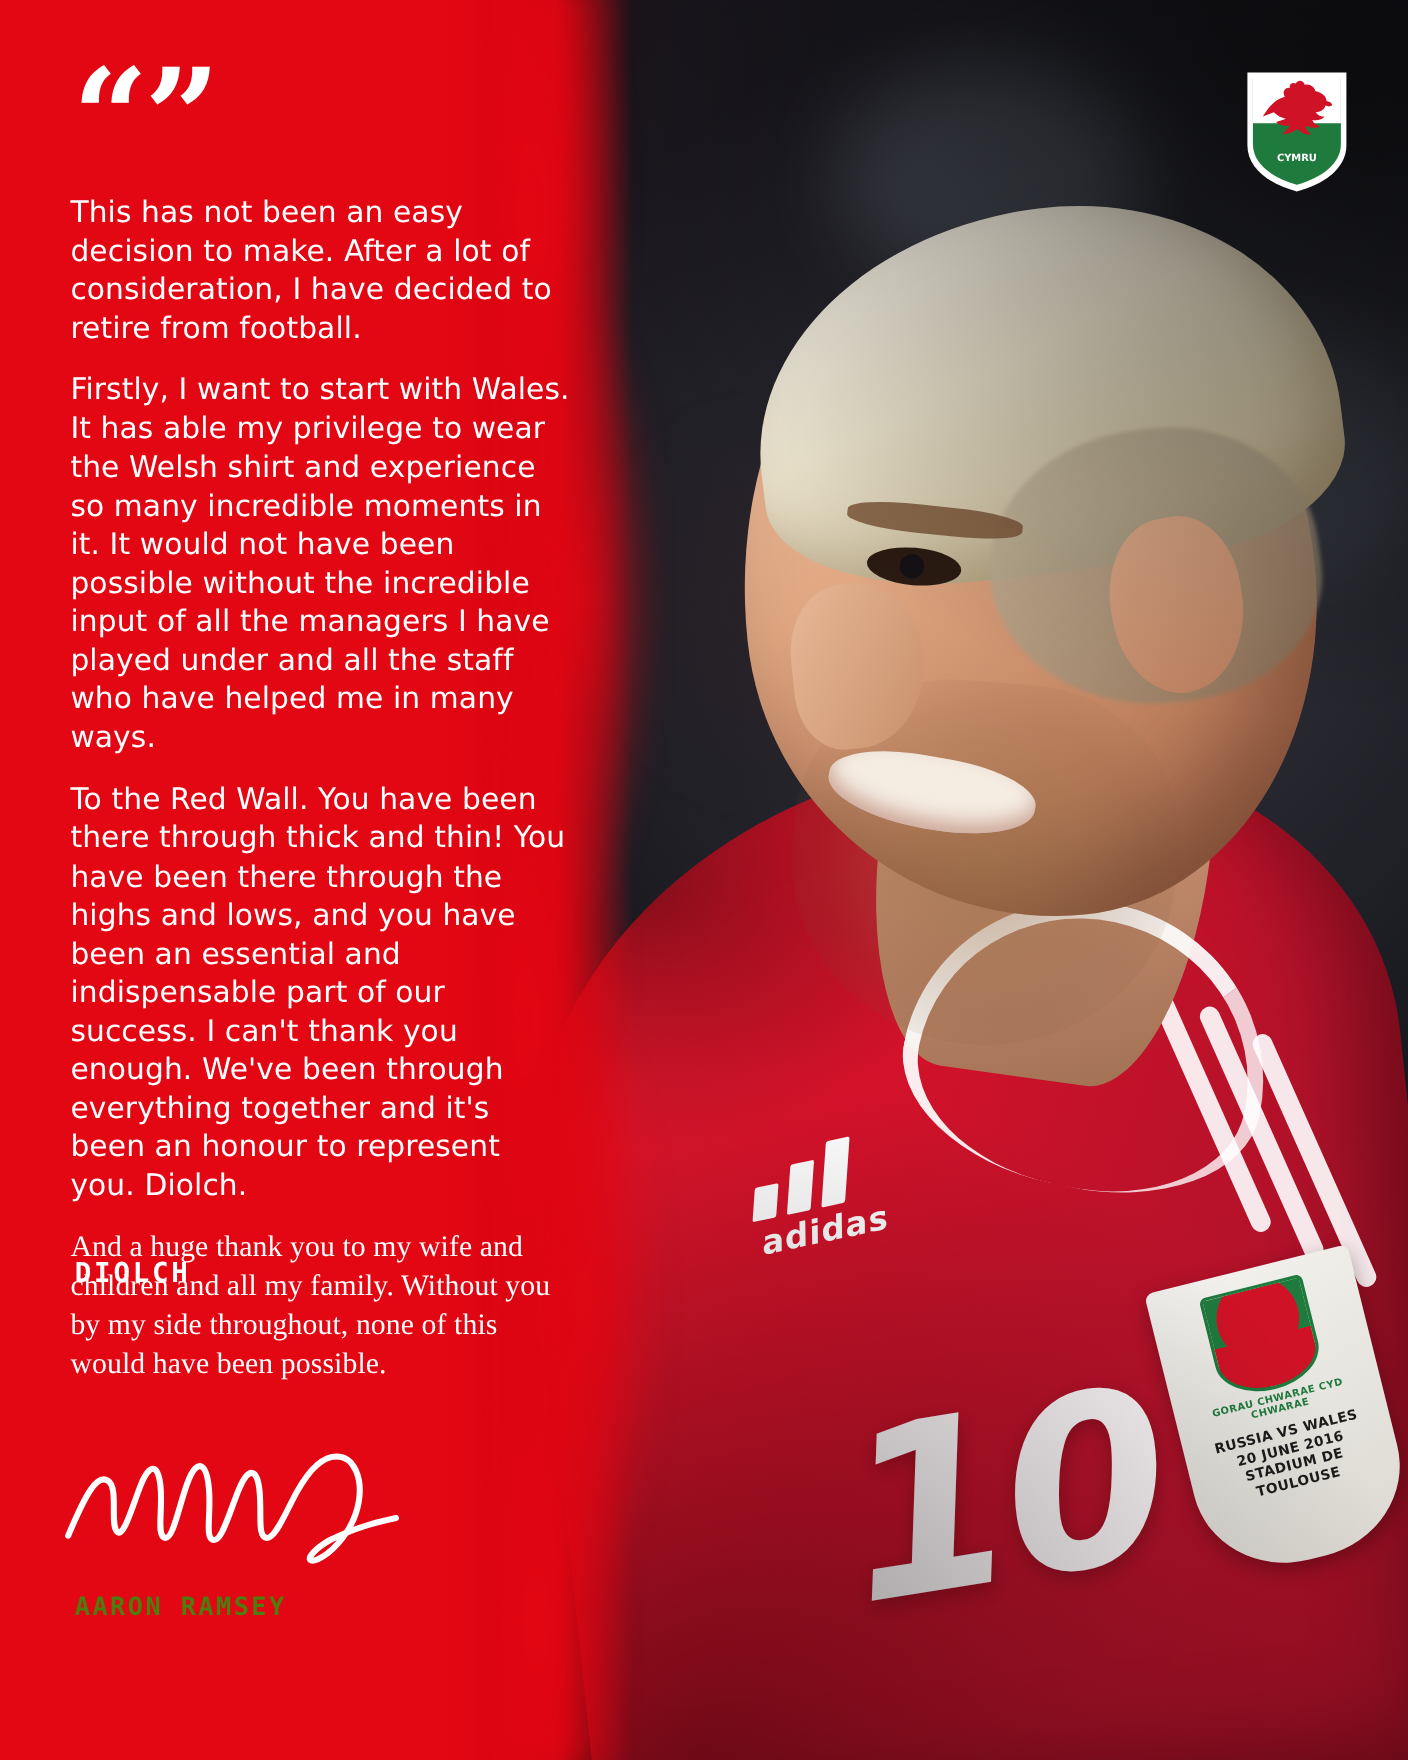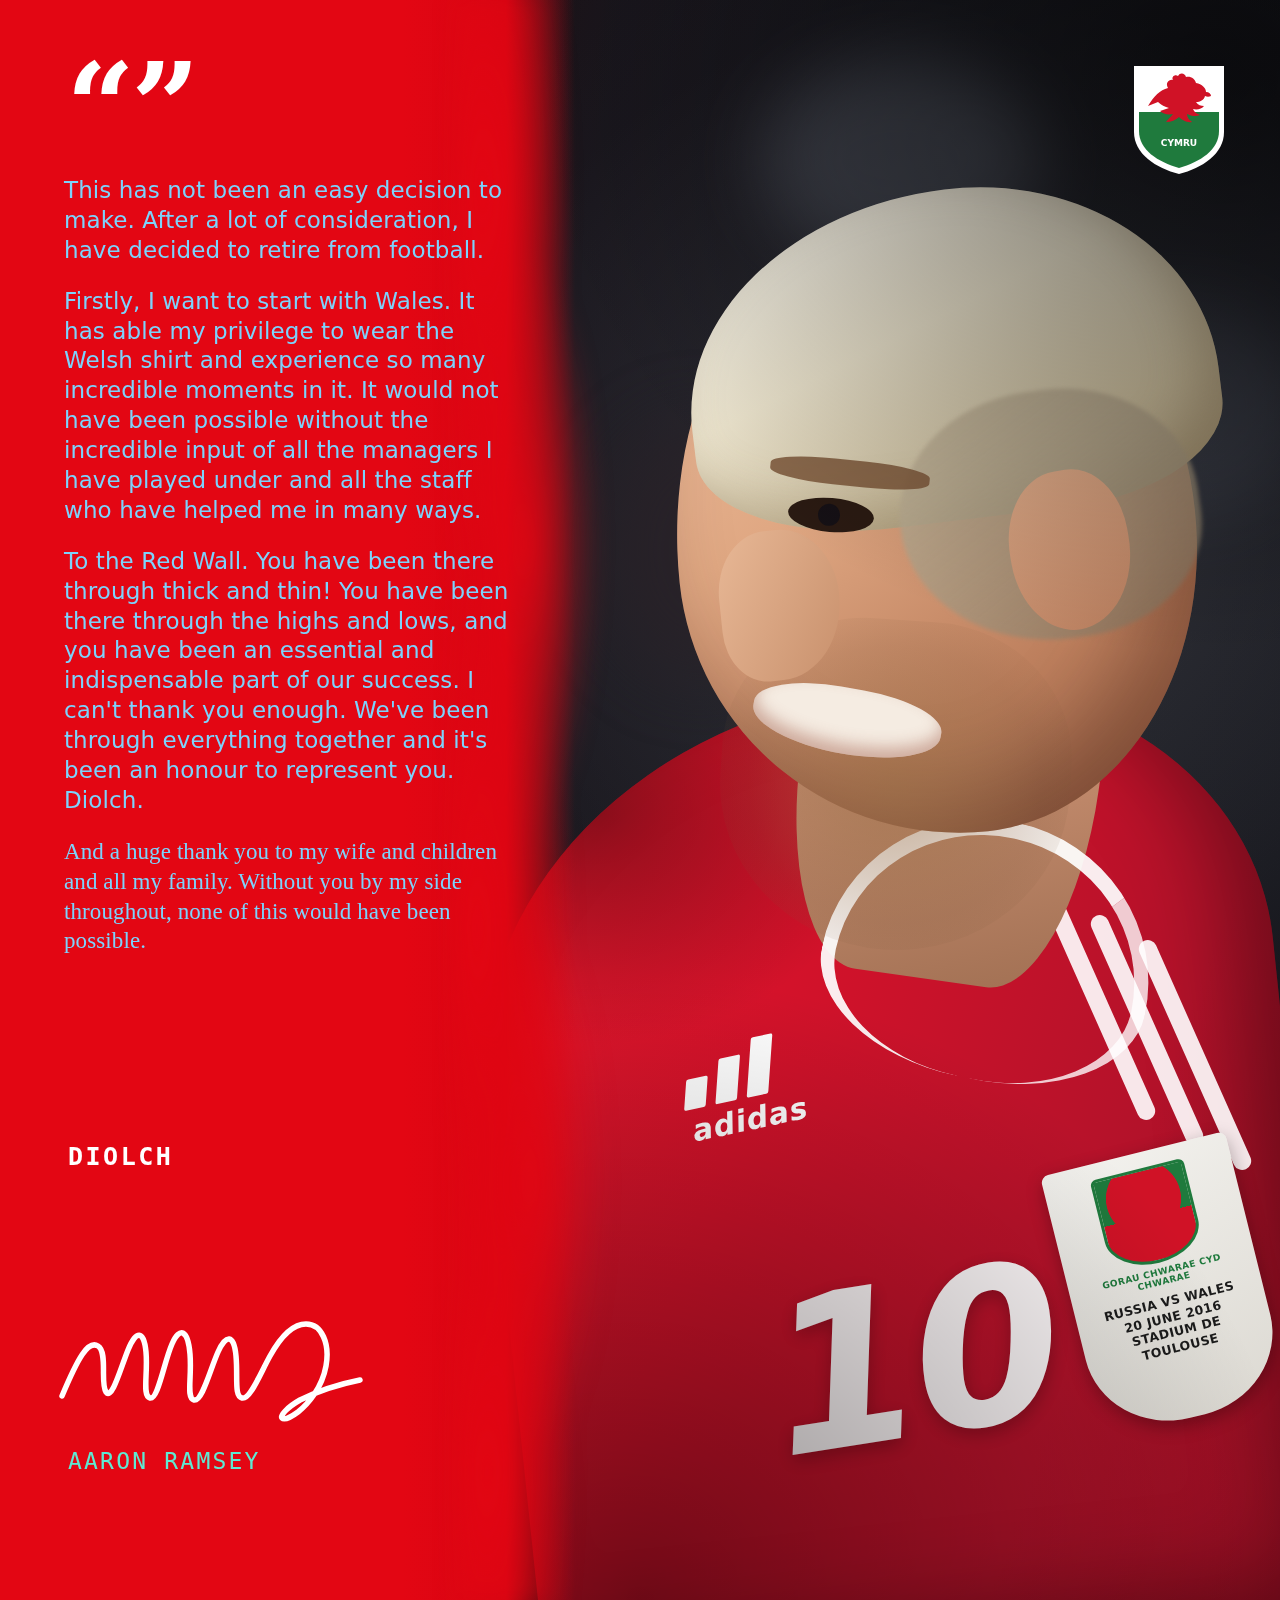--- a/index.html
+++ b/index.html
@@ -196,37 +196,37 @@
 
   
   .quote-mark {
     position:absolute; left:66px; top:70px;
     color:#fff; font-family:"DejaVu Serif", serif; font-weight:700;
     font-size:120px; line-height:.62; letter-spacing:-4px;
   }
 
   .letter {
     position:absolute; left:64px; top:176px; width:456px;
-    color:#7dd3fc;
+    color:#ffffff;
     font-family:"DejaVu Sans", sans-serif;
-    font-size:23px; line-height:1.30; letter-spacing:.1px;
+    font-size:27px; line-height:1.30; letter-spacing:.1px;
   }
   .letter p { margin-bottom:21px; }
   .letter p:last-child { margin-bottom:0;font-family:Liberation Serif, serif; }
 
   .diolch {
     position:absolute; left:68px; top:1142px;
     color:#fff; font-family:"DejaVu Sans Mono", monospace;
     font-weight:700; font-size:25px; letter-spacing:2.5px;
   }
   .signature { position:absolute; left:54px; top:1300px; width:320px; height:130px; }
   .name {
     position:absolute; left:68px; top:1448px;
-    color:#5eead4; font-family:"DejaVu Sans Mono", monospace;
-    font-weight:400; font-size:23px; letter-spacing:2.2px;
+    color:#4d7c0f; font-family:"DejaVu Sans Mono", monospace;
+    font-weight:700; font-size:23px; letter-spacing:2.2px;
   }
 
   
   .faw-crest { position:absolute; right:52px; top:62px; width:98px; height:115px; }
 
   .sr { position:absolute; width:1px; height:1px; overflow:hidden; clip:rect(0 0 0 0); }
 </style>
 </head>
 <body>
 

